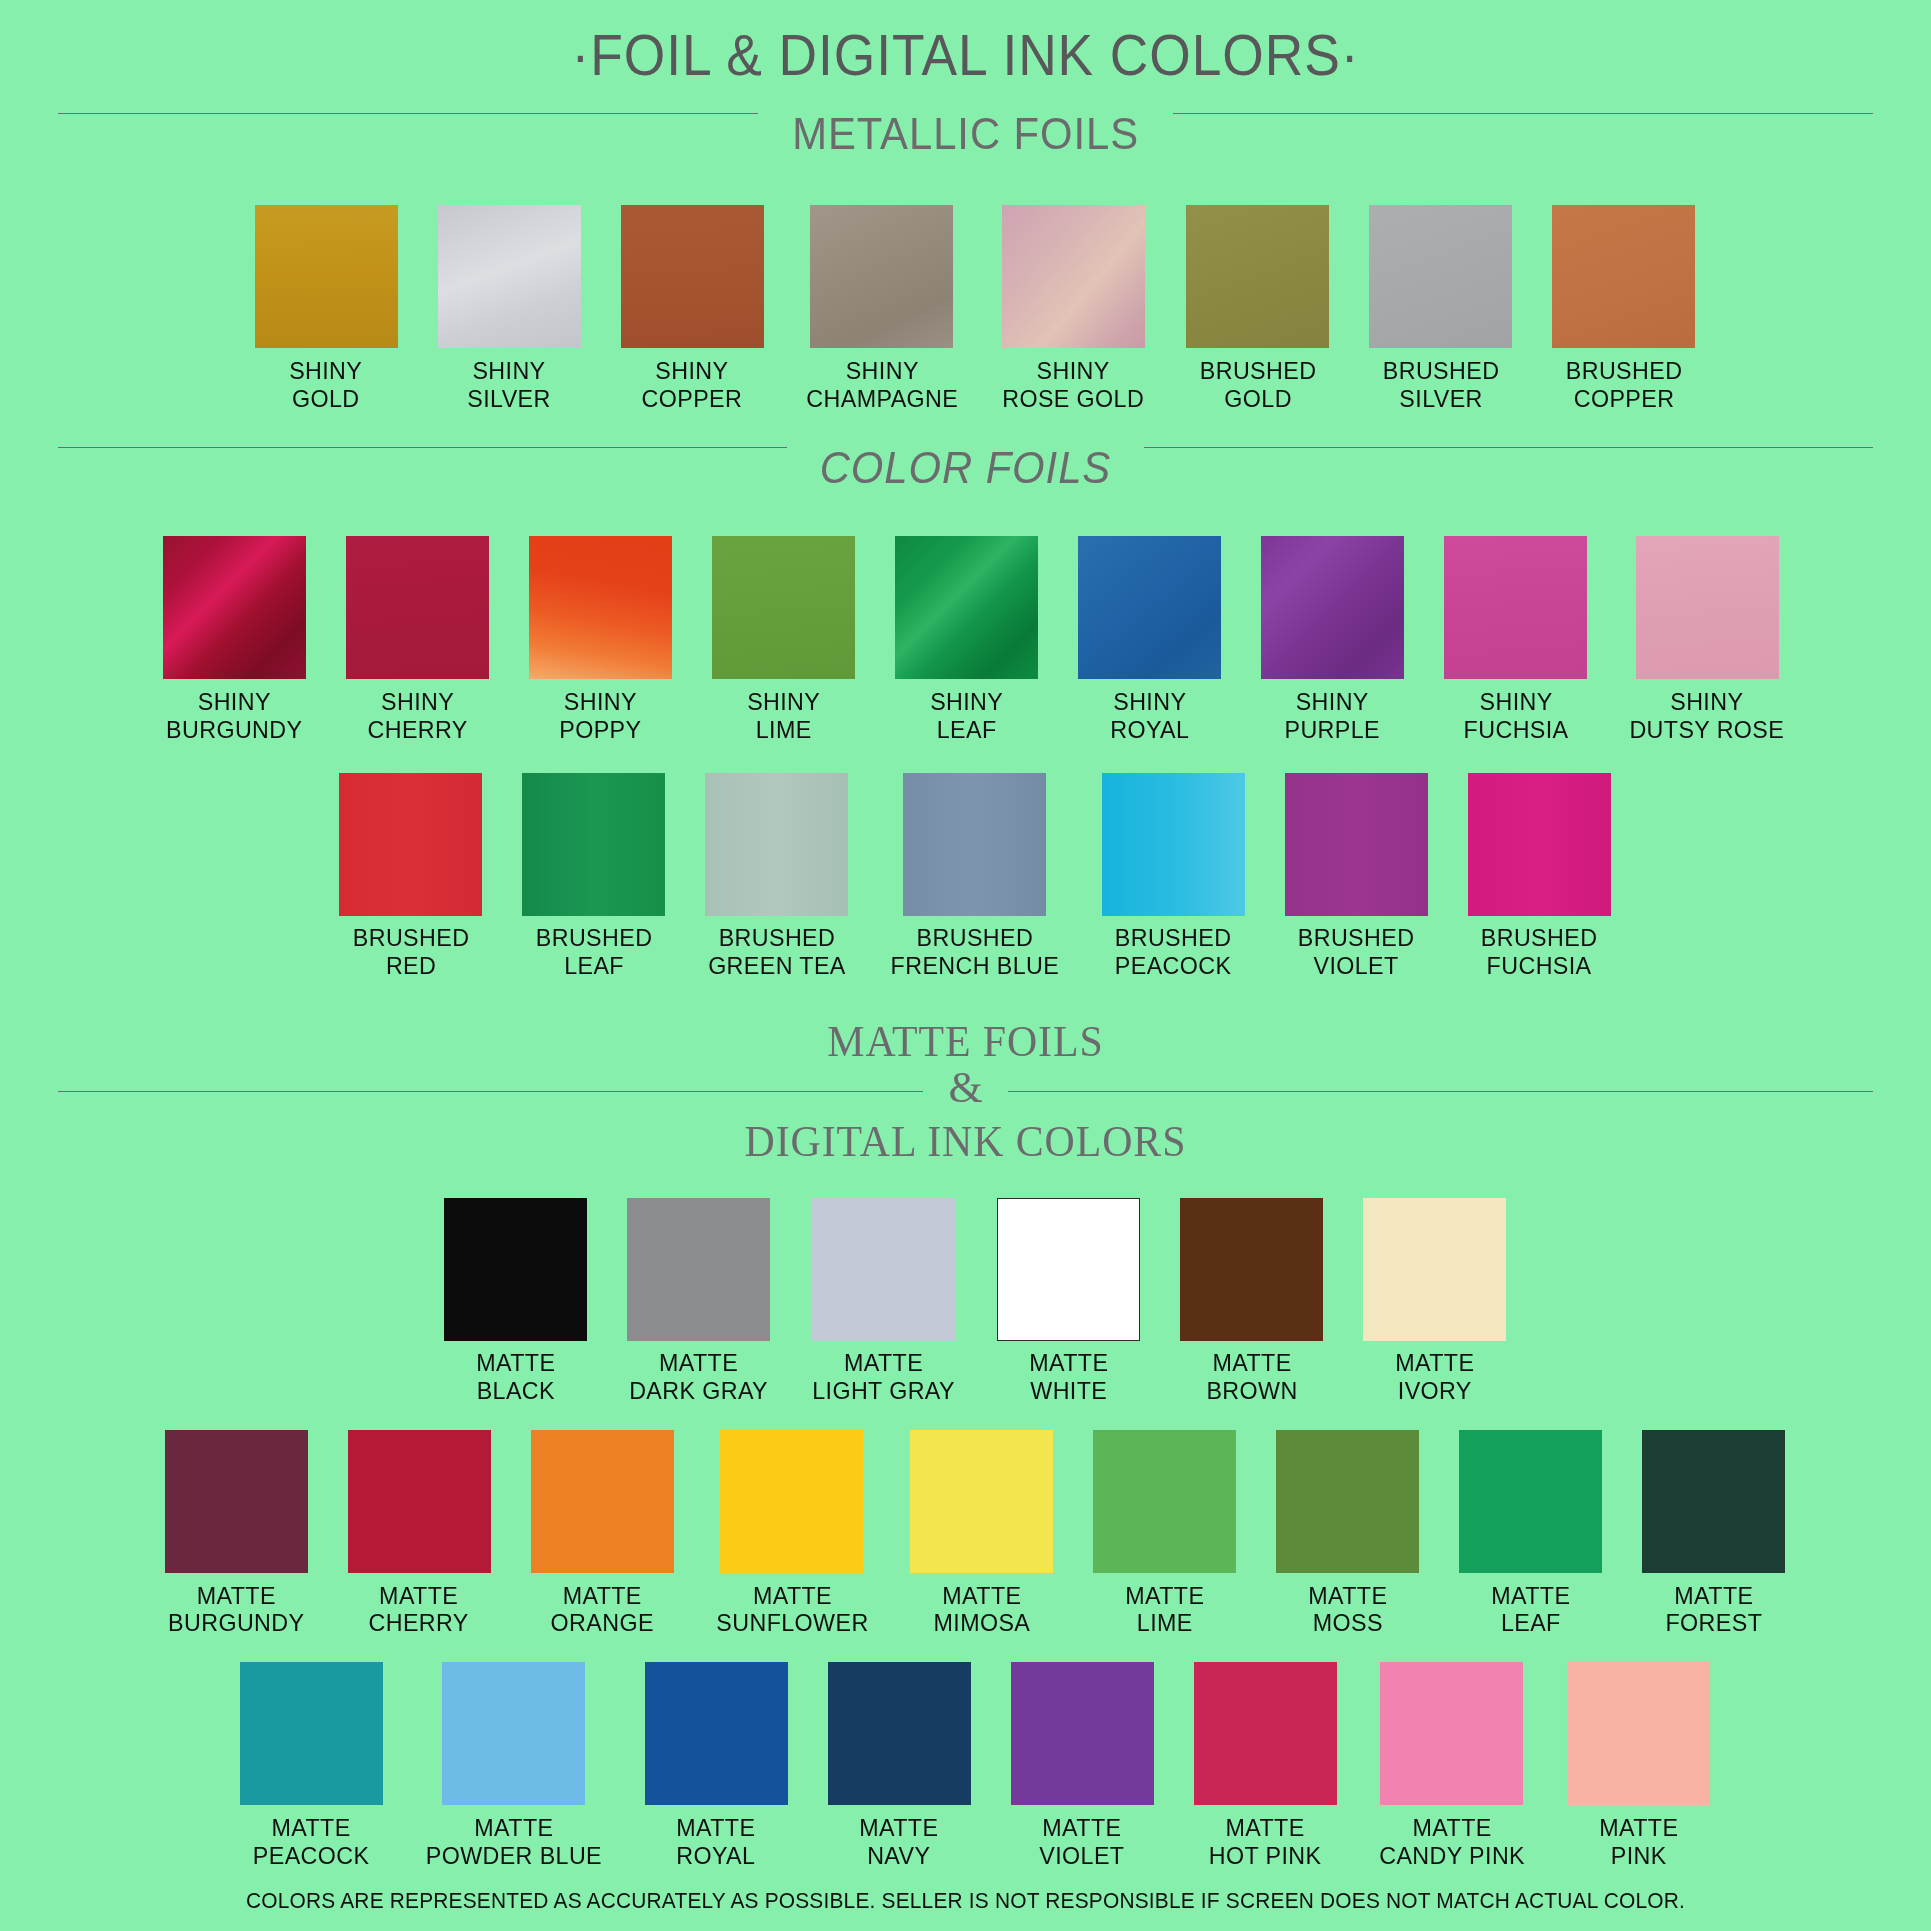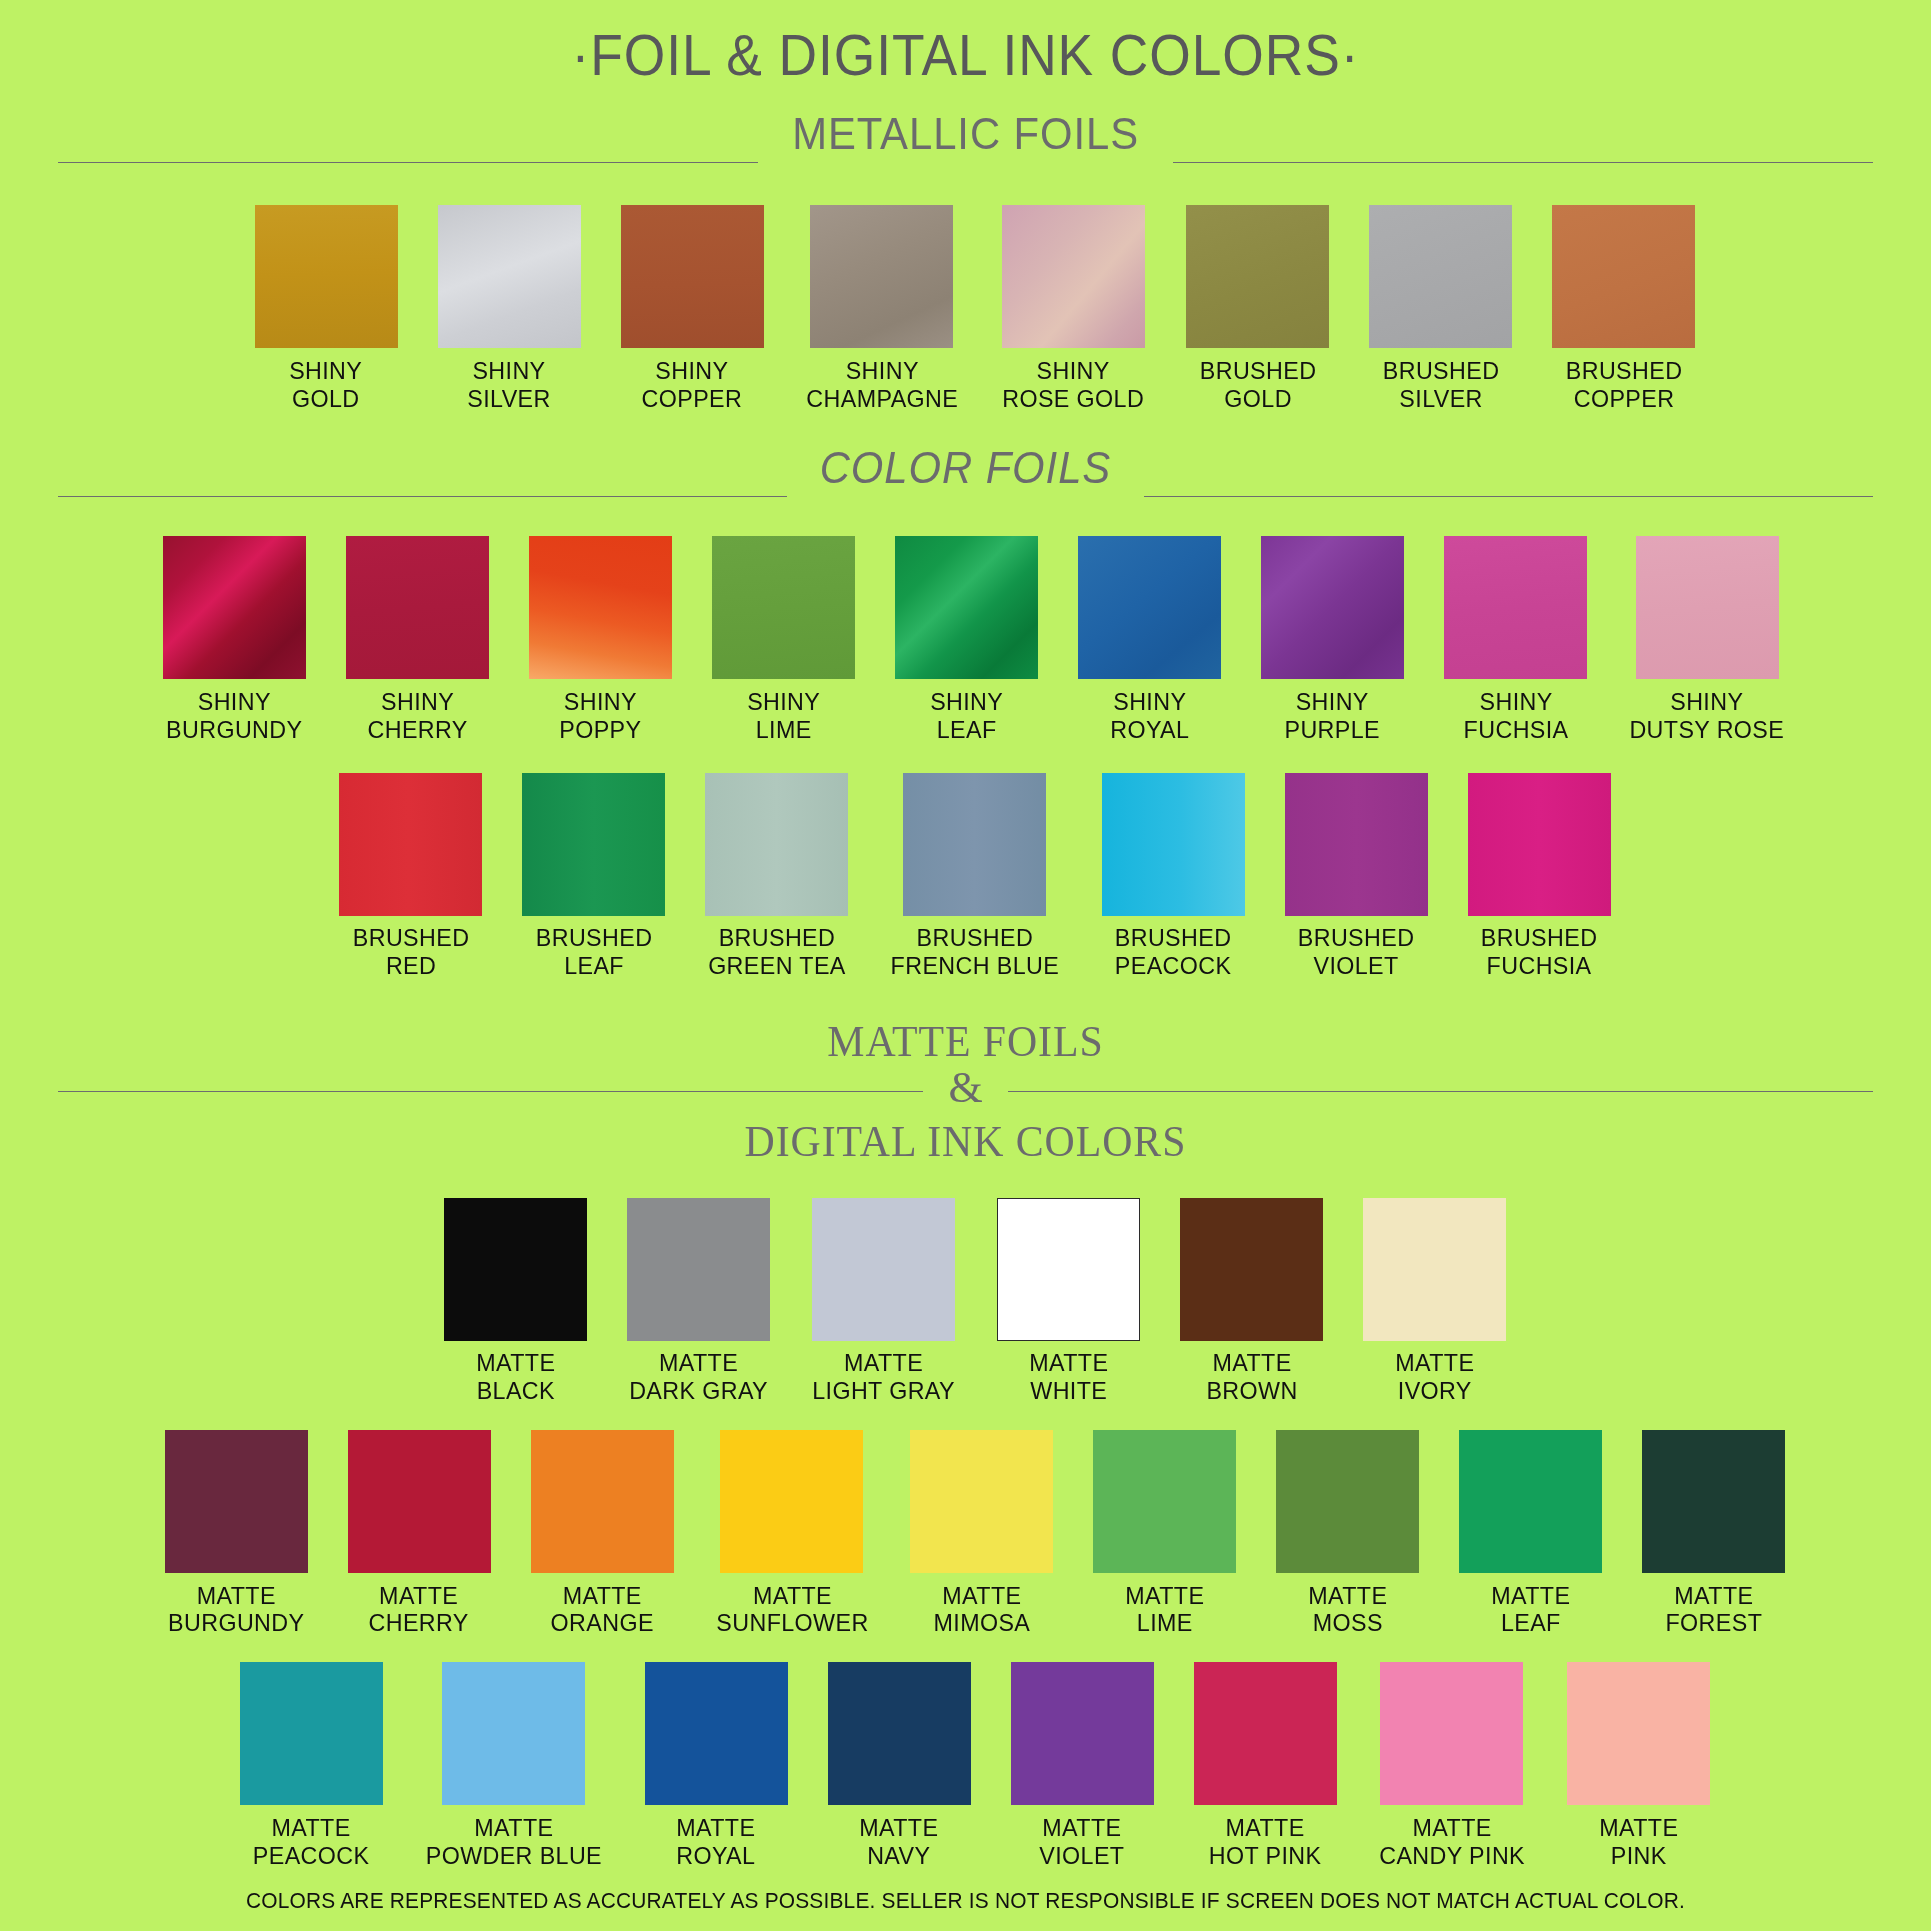--- a/index.html
+++ b/index.html
@@ -7,39 +7,39 @@
     width: 1931px;
     height: 1931px;
     background: #ffffff;
     font-family: "Liberation Sans", sans-serif;
     overflow: hidden;
   }
   .page {
     position: relative;
     width: 1931px;
     height: 1931px;
-    background: #bef264;
+    background: #86efac;
   }
 
   
   .main-title {
     text-align: center;
     font-size: 58px;
     letter-spacing: 1px;
     color: #58585a;
     font-weight: 400;
     padding-top: 21px;
     font-stretch: condensed;
     transform: scaleX(0.92);
   }
 
   
   .section-head {
     display: flex;
-    align-items: flex-end;
+    align-items: flex-start;
     margin: 0 auto;
     width: 1815px;
     padding-top: 25px;
   }
   .section-head .rule {
     flex: 1 1 auto;
     height: 1px;
     background: #6d6d6f;
   }
   .section-head .sec-label {

